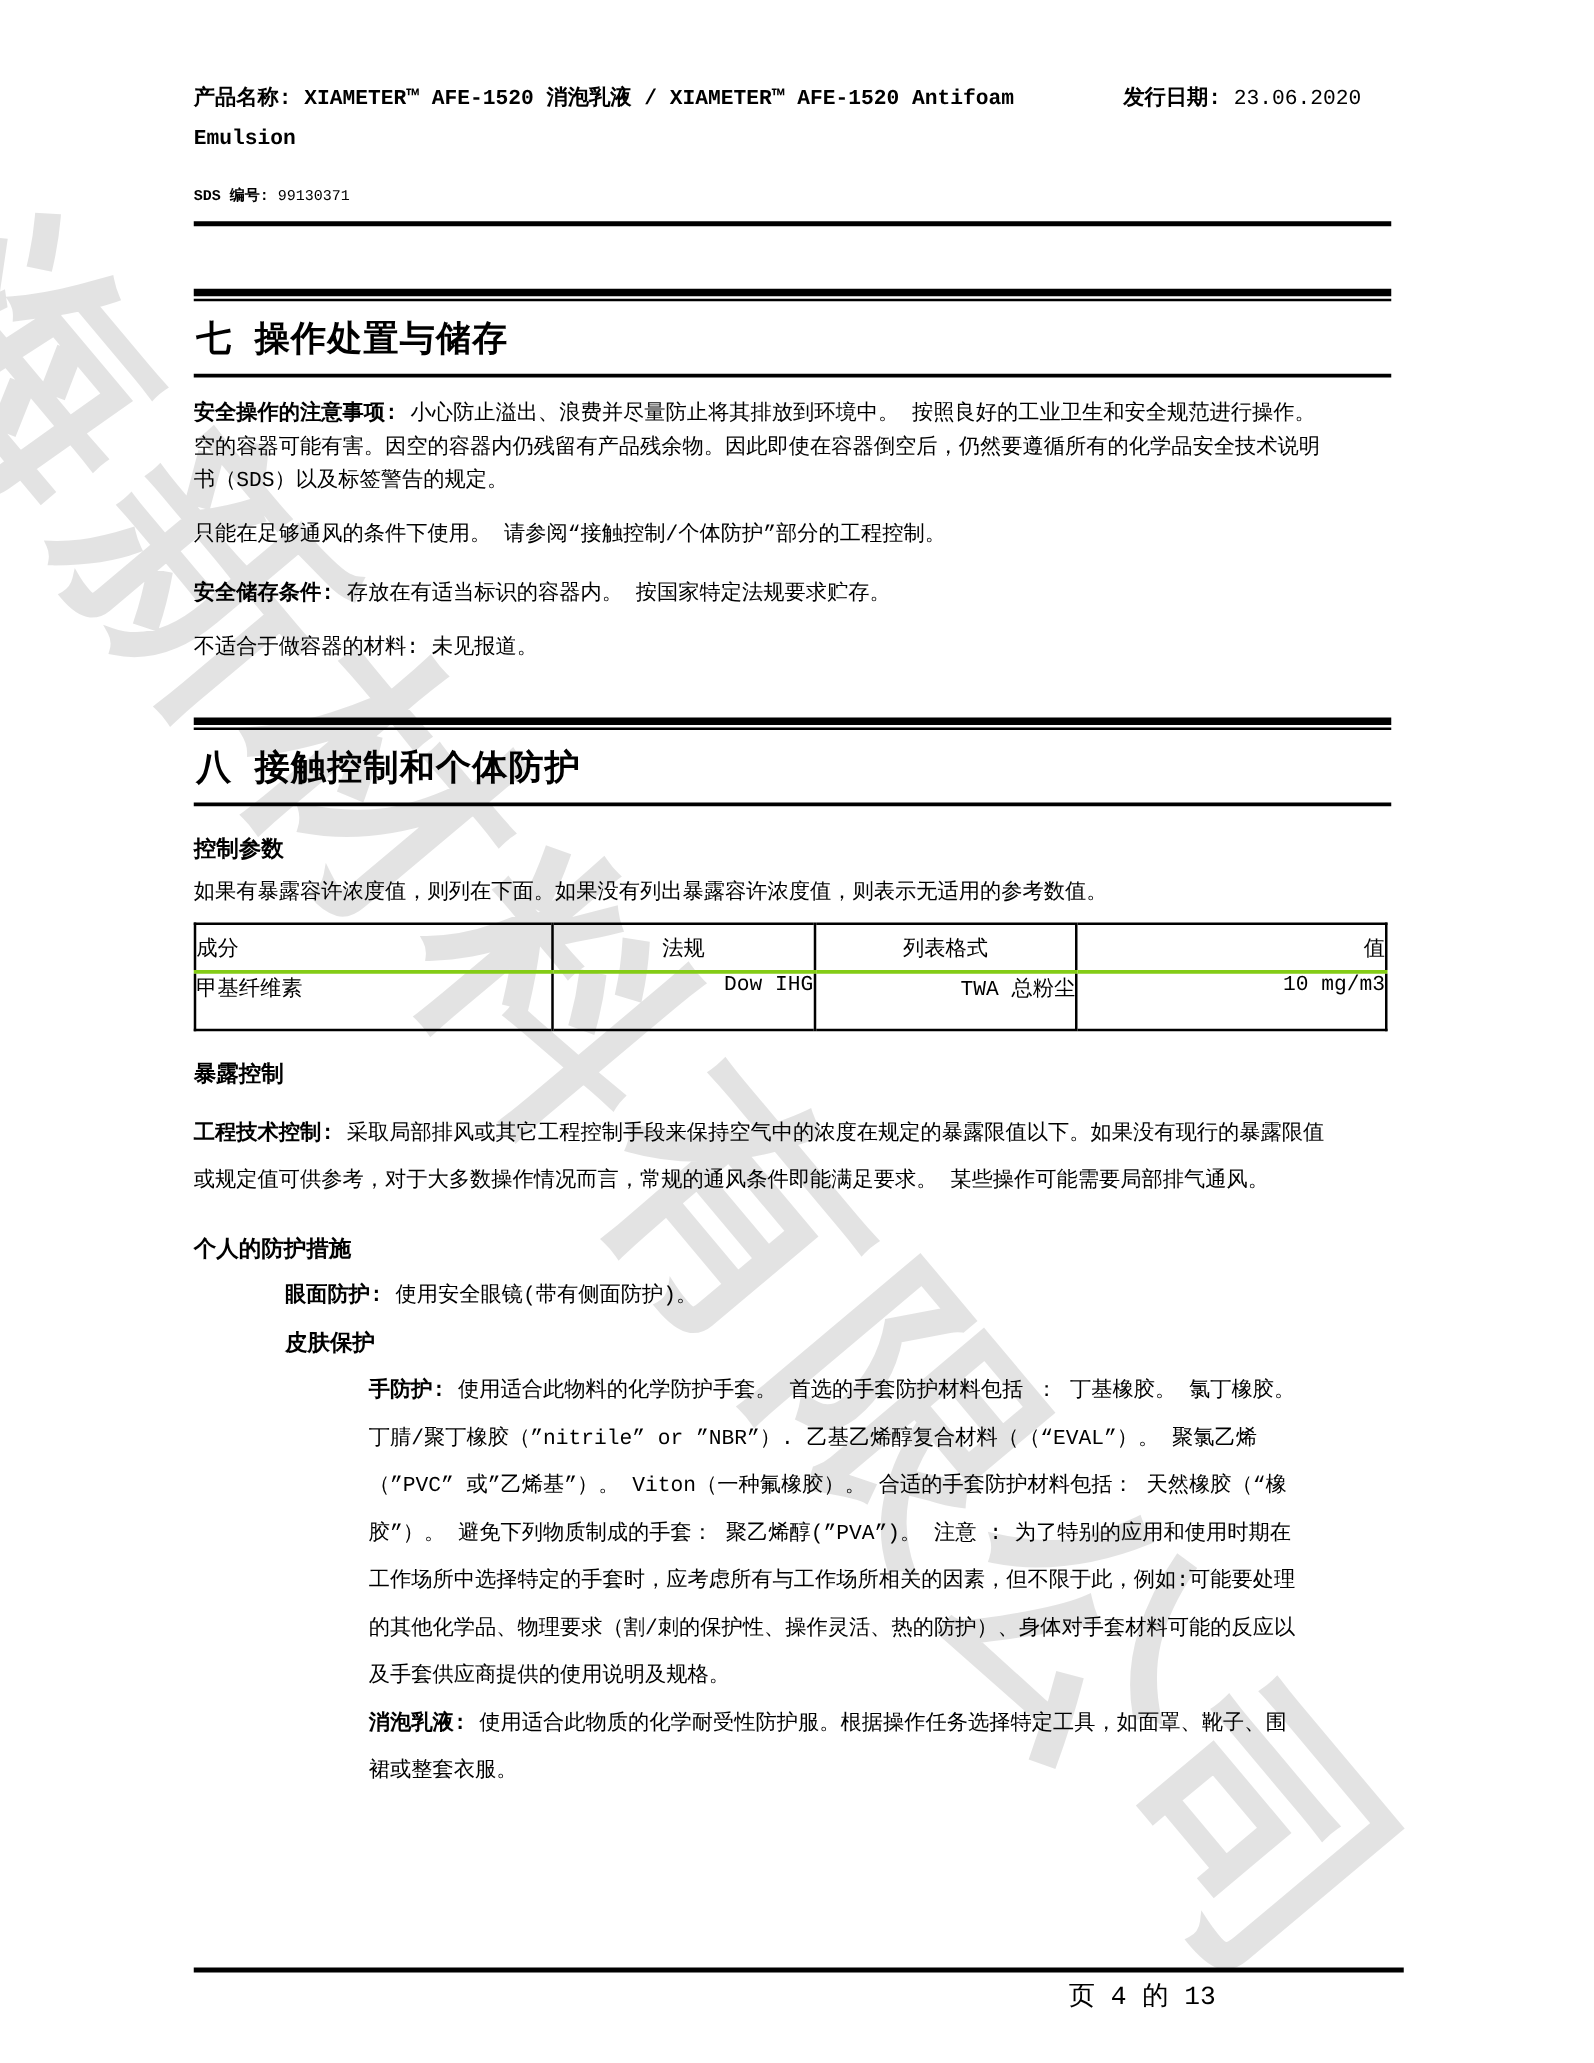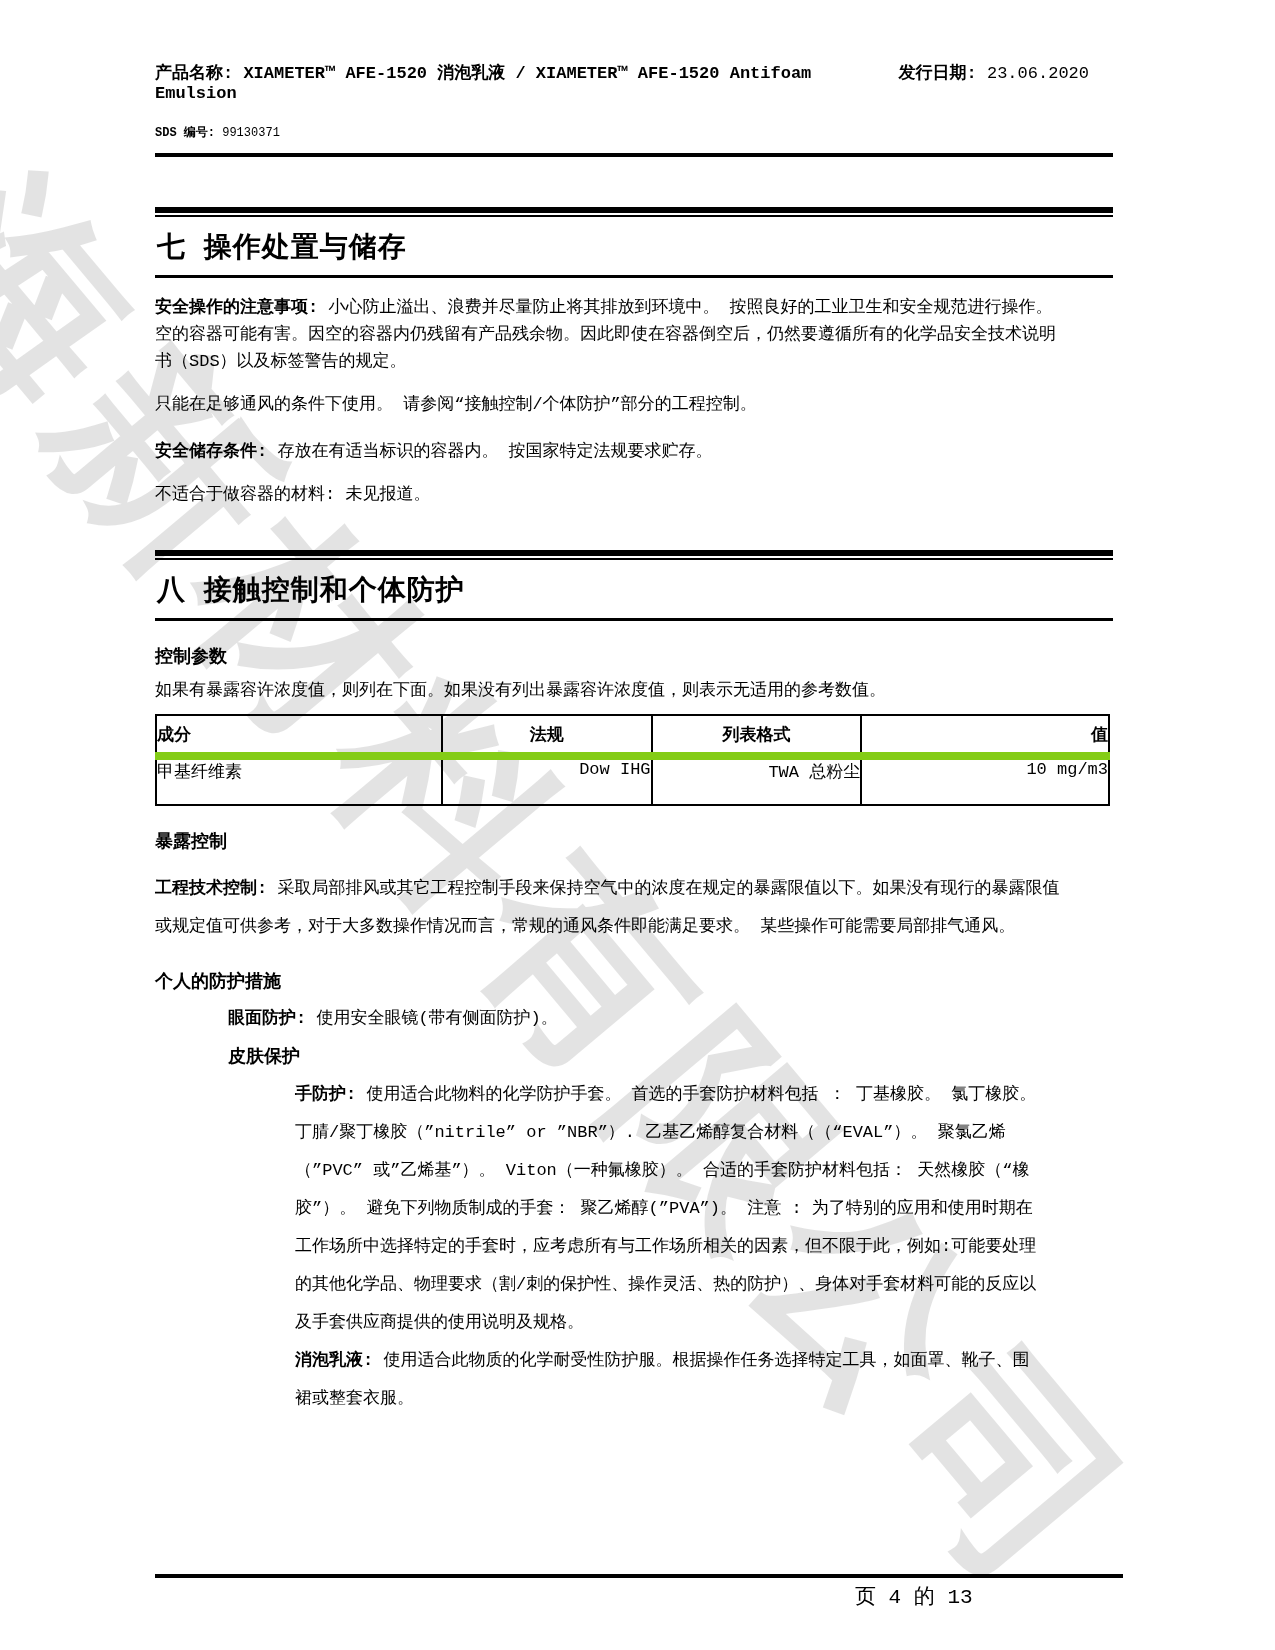--- a/index.html
+++ b/index.html
@@ -9,21 +9,21 @@
     font-family:"Liberation Mono","DejaVu Sans Mono",monospace;
   }
   .watermark{
     position:absolute;top:-40px;left:-80px;
     transform:rotate(50deg);transform-origin:0 0;
     font-size:205px;font-weight:bold;letter-spacing:14px;
     color:rgba(0,0,0,0.11);white-space:nowrap;z-index:0;pointer-events:none;
   }
   .content{position:relative;z-index:1;padding:64px 0 0 155px;width:958px}
   .b{font-weight:bold}
-  .hdr{display:flex;width:958px;font-size:17px;line-height:20px}
+  .hdr{display:flex;width:958px;font-size:17px;line-height:32px}
   .hdr-left{width:660px;font-weight:bold}
   .hdr-right{margin-left:auto;padding-right:24px;white-space:nowrap}
   .sds-line{margin-top:20px;font-size:12px}
   .top-rule{height:4px;background:#000;margin-top:12px;width:958px}
   .sec-head{margin-top:50px;width:958px}
   .rule-thick{height:6px;background:#000}
   .rule-thin{height:2px;background:#000;margin-top:2px}
   .sec-title{font-size:28px;font-weight:bold;margin:11px 0 9px 2px;letter-spacing:1px}
   .rule-bottom{height:3px;background:#000}
   .para{font-size:17px;margin:0;line-height:27px}
@@ -34,21 +34,21 @@
   .mt0{margin-top:16px}
   .mt16{margin-top:16px}
   .mt18{margin-top:18px}
   .mt20{margin-top:20px}
   .mt28{margin-top:28px}
   .subhead{font-size:18px;font-weight:bold;margin-top:24px;line-height:24px}
   .ind1{margin-left:73px}
   .ind2{margin-left:140px}
   table.limits{border-collapse:collapse;width:955px;margin-top:10px;font-size:17px;table-layout:fixed}
   table.limits{border:2px solid #000}
-  table.limits th{border-bottom:8px solid #84cc16;font-weight:bold;height:36px;vertical-align:middle}
+  table.limits th{border-bottom:3px solid #84cc16;font-weight:normal;height:36px;vertical-align:middle}
   table.limits th,table.limits td{border-left:2px solid #000;padding:0}
   table.limits th:first-child,table.limits td:first-child{border-left:none}
   table.limits td{height:44px;vertical-align:top}
   .c-comp{width:30%}.c-reg{width:22%}.c-fmt{width:22%}.c-val{width:26%}
   th.al{text-align:left;padding-left:8px}
   th.ac{}
   th.ar{text-align:right;padding-right:8px}
   td.cell-comp{text-align:left;padding:12px 0 0 8px}
   td.cell-reg{text-align:right;padding:6px 6px 0 0}
   td.cell-fmt{text-align:right;padding:12px 10px 0 0}

